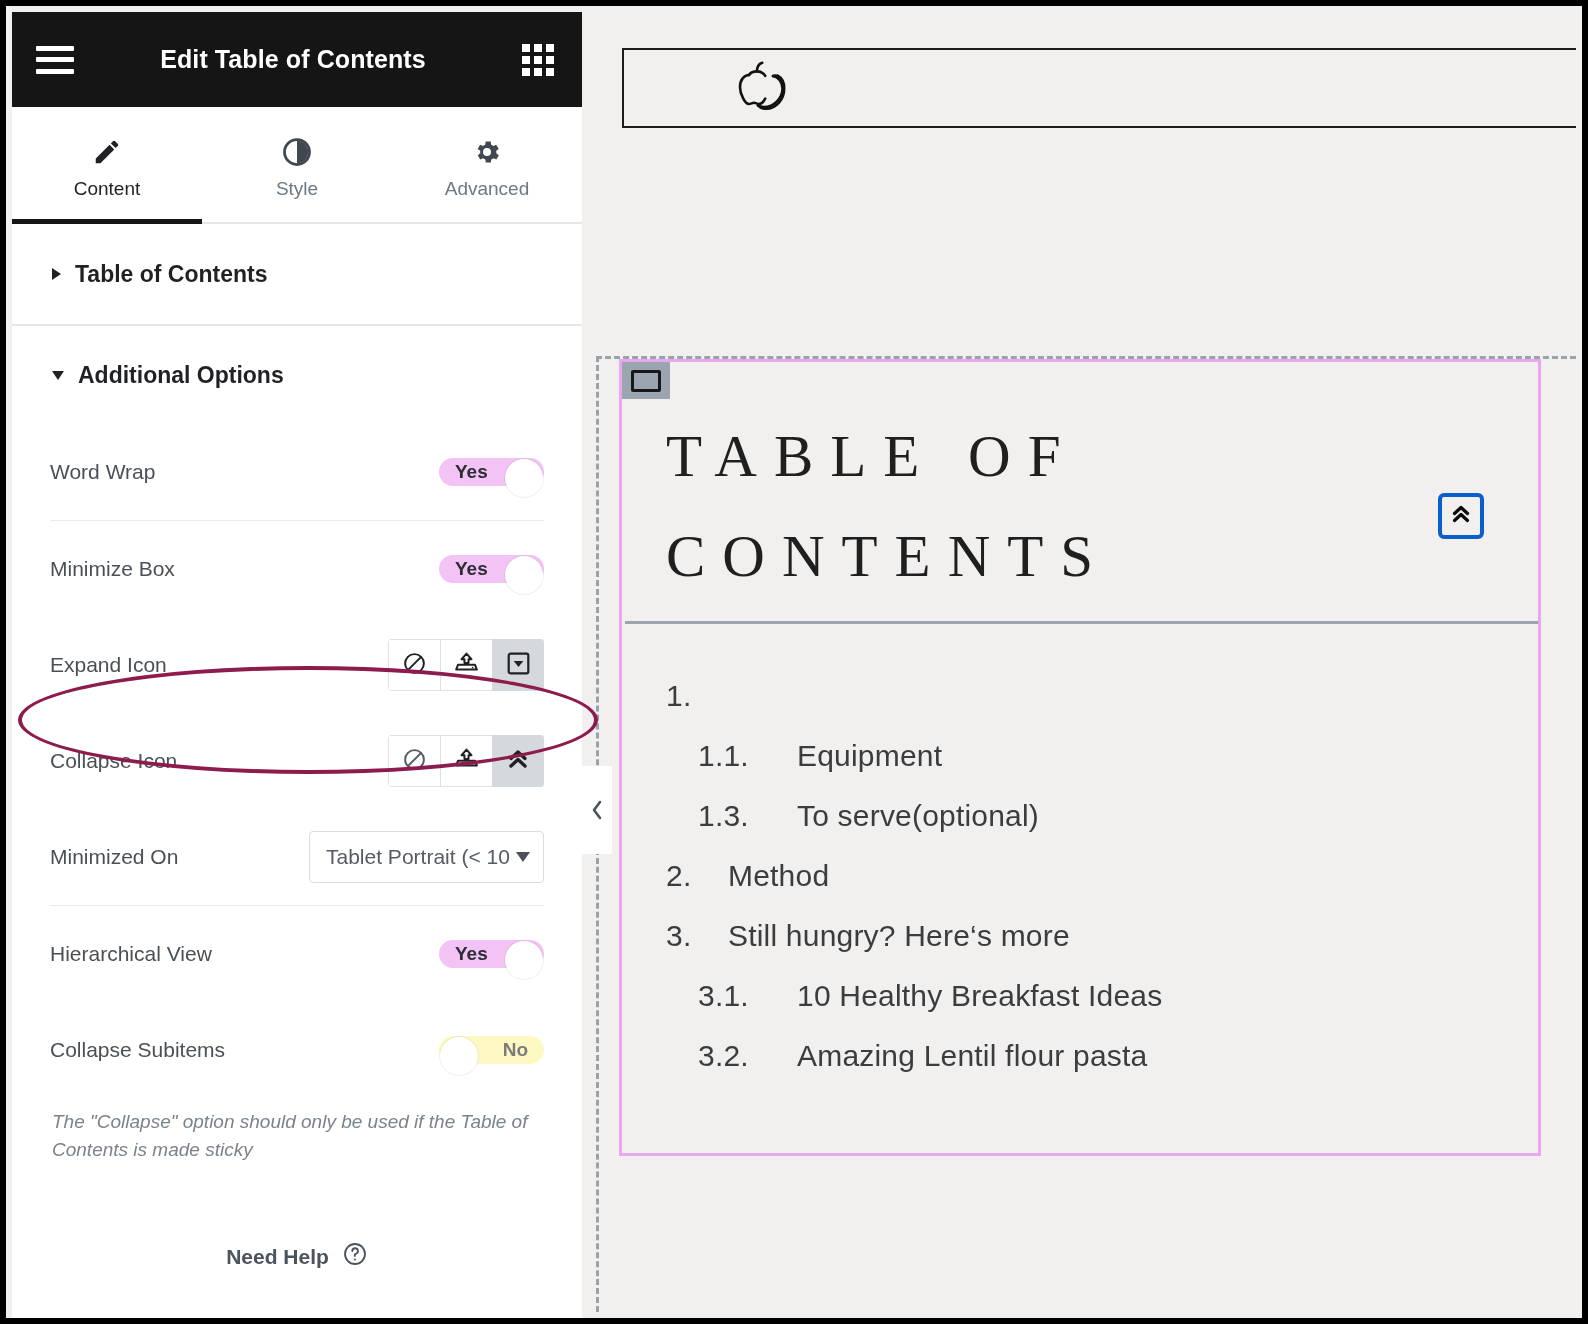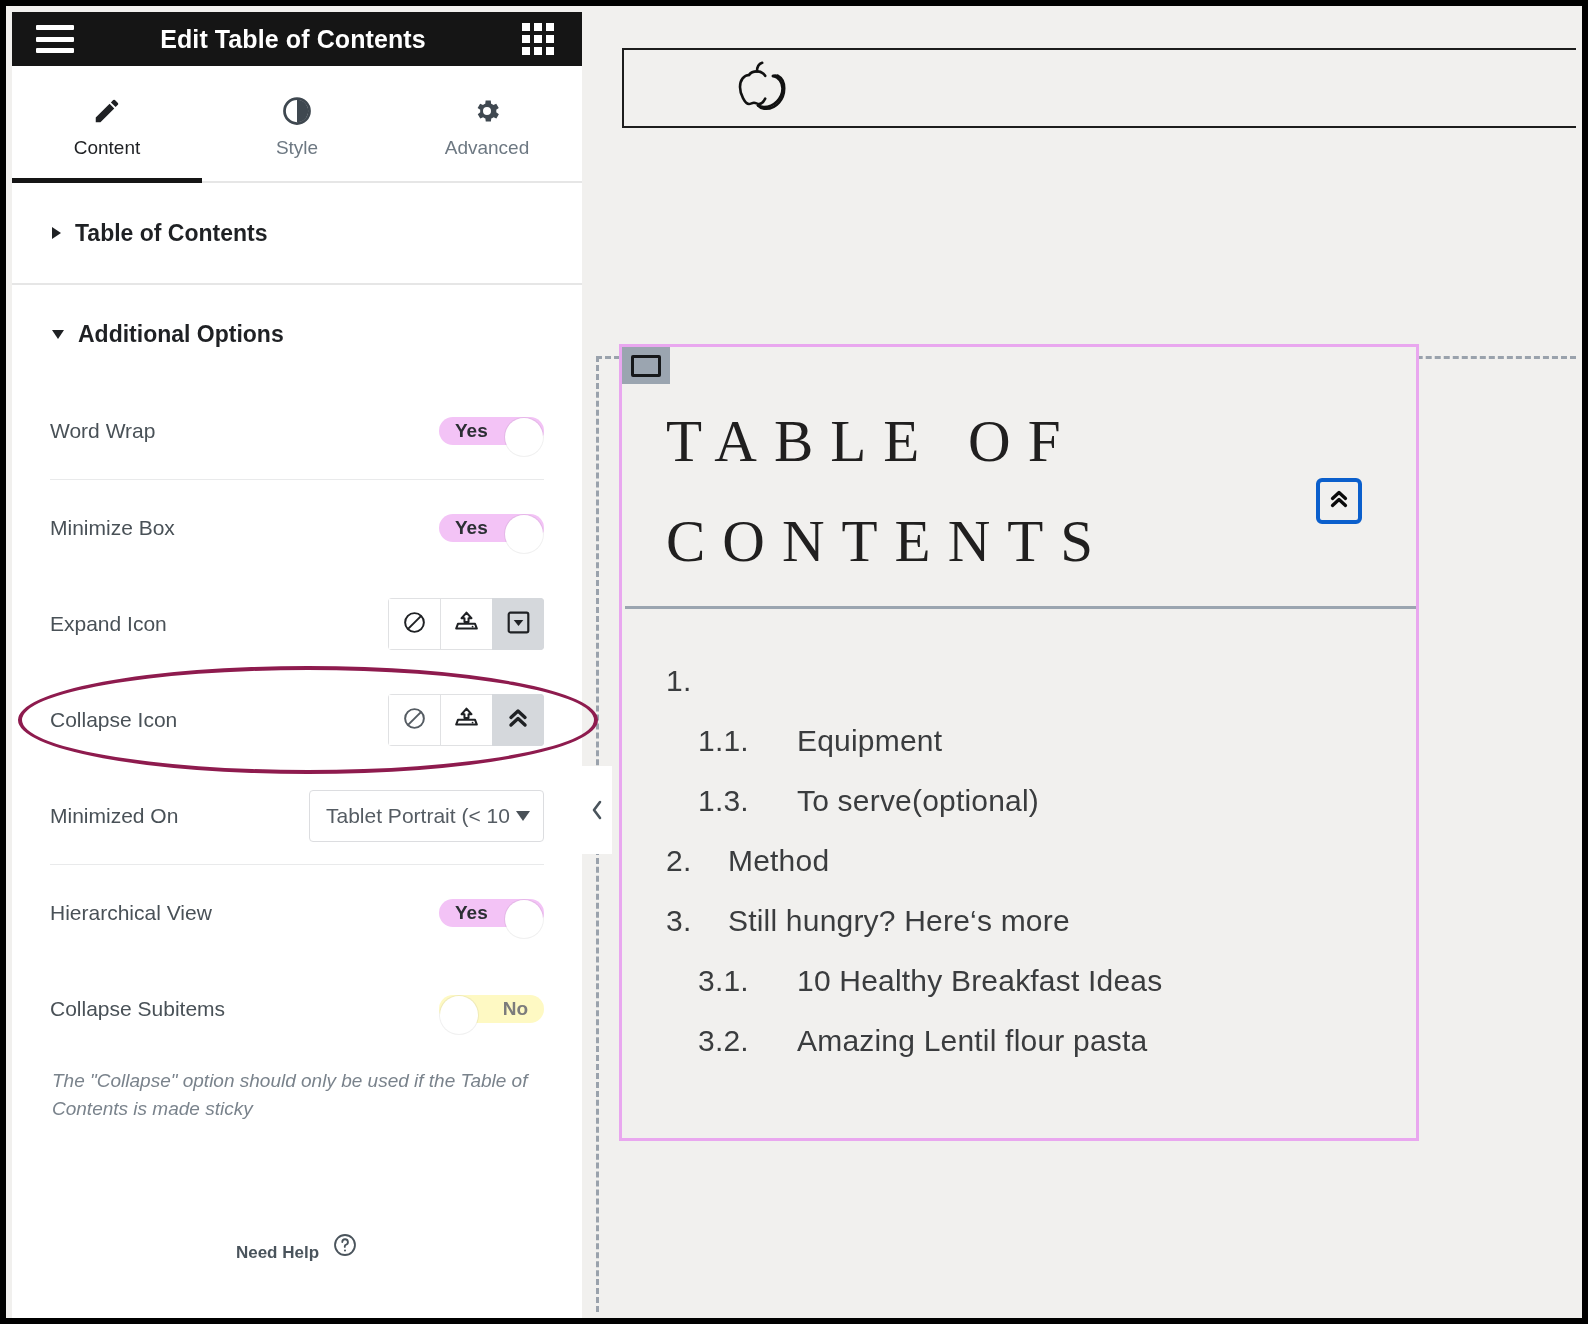--- a/index.html
+++ b/index.html
@@ -28,21 +28,21 @@
     top: 6px;
     width: 570px;
     height: 1312px;
     background: #ffffff;
     box-sizing: border-box;
     overflow: hidden;
   }
 
   
   .topbar {
-    height: 54px;
+    height: 95px;
     background: #151515;
     display: flex;
     align-items: center;
     justify-content: space-between;
     padding: 0 28px 0 24px;
     box-sizing: border-box;
   }
   .hamburger {
     width: 38px; height: 28px;
     display: flex; flex-direction: column; justify-content: space-between;
@@ -218,27 +218,27 @@
   .hint {
     font-size: 19px;
     line-height: 1.45;
     color: #7a838c;
     font-style: italic;
     padding: 10px 0 0 2px;
   }
 
   .need-help {
     display: flex;
-    align-items: flex-end;
+    align-items: center;
     justify-content: center;
     gap: 13px;
-    font-size: 17px;
+    font-size: 21px;
     font-weight: bold;
     color: #4a545c;
-    margin-top: 110px;
+    margin-top: 78px;
     cursor: pointer;
   }
 
   
   .panel-collapse {
     position: absolute;
     left: 576px;
     top: 760px;
     width: 30px;
     height: 88px;
@@ -297,22 +297,22 @@
     bottom: 0px;
     border-top: 3px dashed #9aa2ac;
     border-left: 3px dashed #9aa2ac;
     box-sizing: border-box;
   }
 
   
   .toc-widget {
     position: absolute;
     left: 37px;
-    top: 332px;
-    width: 800px;
+    top: 347px;
+    width: 922px;
     height: 797px;
     border: 3px solid #e9a7ef;
     box-sizing: border-box;
     background: #f1f0ee;
   }
   .widget-handle {
     position: absolute;
     left: 0; top: 0;
     width: 48px; height: 37px;
     background: #9ba5b0;

